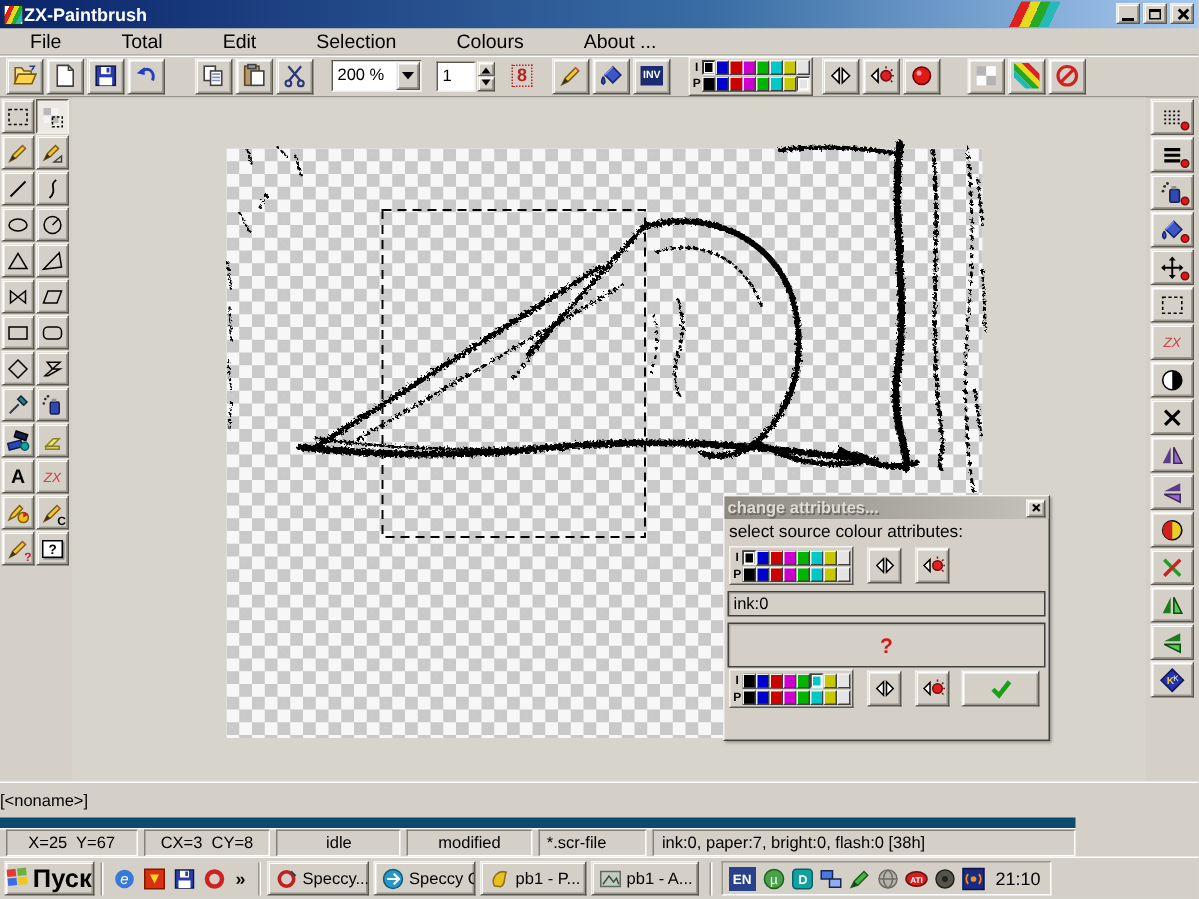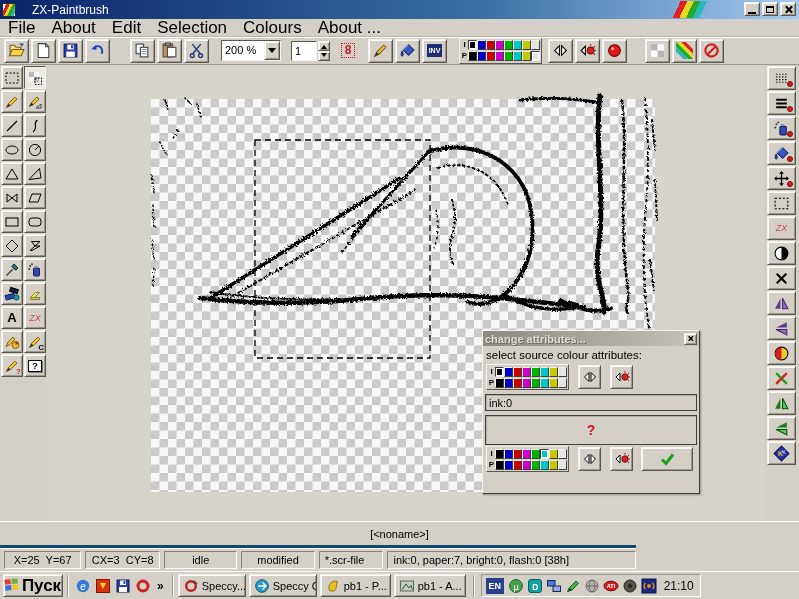--- a/index.html
+++ b/index.html
@@ -6,32 +6,32 @@
   html,body{width:799px;height:599px}
   body{position:relative;overflow:hidden;background:#d4d0c8;font-family:"Liberation Sans",sans-serif;font-size:11px;color:#000}
   .abs{position:absolute}
   
   .raised{border:1px solid;border-color:#f4f2ee #5a584f #5a584f #f4f2ee;background:#d4d0c8;box-shadow:inset 1px 1px 0 #fff, inset -1px -1px 0 #9a978f}
   .btn{display:flex;align-items:center;justify-content:center;cursor:default;position:relative}
   .btn.active{border-color:#5a584f #f4f2ee #f4f2ee #5a584f;box-shadow:none;background:#ece9e2}
   .whitefield{border:1px solid;border-color:#5a584f #f4f2ee #f4f2ee #5a584f;background:#fff}
   
   #titlebar{left:0;top:0;width:799px;height:19px;background:linear-gradient(90deg,#0a246a,#3a6ea5 60%,#a6caf0);display:flex;align-items:center;padding:0 2px}
-  #title-text{color:#fff;font-weight:normal;font-size:12px;margin-left:16px}
+  #title-text{color:#fff;font-weight:bold;font-size:12px;margin-left:0}
   .appicon{width:14px;height:14px;background:linear-gradient(115deg,#fff 0 18%,#e02020 18% 38%,#e8d820 38% 56%,#28a828 56% 74%,#28b8b8 74% 92%,#fff 92%);border:1px solid #2a2a2a}
   #tb-rainbow{position:absolute;right:92px;top:1px;width:36px;height:17px;background:linear-gradient(115deg,transparent 0 22%,#e02020 22% 37%,#e8d820 37% 52%,#28a828 52% 67%,#28b8b8 67% 82%,transparent 82%)}
   .winbtn{width:16px;height:14px;margin-left:2px}
   .glyph-min{width:8px;height:2px;background:#000;margin-top:7px}
   .glyph-rest{width:8px;height:7px;border:1px solid #000;border-top-width:2px;position:relative}
   .glyph-x{position:relative;width:9px;height:9px}
   .glyph-x::before,.glyph-x::after{content:"";position:absolute;left:4px;top:0;width:2px;height:9px;background:#000}
   .glyph-x::before{transform:rotate(45deg)}.glyph-x::after{transform:rotate(-45deg)}
   
   #menubar{left:0;top:19px;width:799px;height:18px;display:flex;align-items:center;border-bottom:1px solid #b8b5ad;background:#d4d0c8}
-  .menuitem{padding:2px 8px;font-size:17px}
+  .menuitem{padding:2px 20px;font-size:13px}
   
   #toolbar{left:0;top:37px;width:799px;height:28px;display:flex;align-items:center;background:#d4d0c8;border-bottom:1px solid #9a978f;box-shadow:inset 0 1px 0 #fff}
   .tgroup{display:flex;align-items:center;margin-left:4px}
   .t24{width:25px;height:24px;margin-right:2px}
   .t24 svg{width:17px;height:17px}
   #zoom-combo{width:60px;height:21px;margin-left:10px;display:flex}
   #zoom-value{flex:1;padding:3px 3px;font-size:11px;background:#fff}
   .dropbtn{width:16px;height:19px}
   .arr-d{width:0;height:0;border:4px solid transparent;border-top:5px solid #000;margin-top:4px}
   .arr-u,.arr-dn{width:0;height:0;border:3px solid transparent}
@@ -78,23 +78,23 @@
   .dlabel{font-size:11.5px;padding:3px 3px 2px}
   .dpalrow{display:flex;align-items:center;padding:1px 3px}
   .dbtn{width:23px;height:24px;margin-left:9px}
   .dbtn svg{width:16px;height:16px}
   #dest-ok{width:52px;height:24px;margin-left:8px}
   #dest-ok svg{width:18px;height:16px}
   .dfield{margin:3px 2px 0;height:17px;border:1px solid #404040;box-shadow:inset 1px 1px 0 #b0ada5;padding:2px 3px;font-size:11px}
   #query-box{margin:4px 2px 0;height:30px;border:1px solid #404040;box-shadow:inset 1px 1px 0 #b0ada5;display:flex;align-items:center;justify-content:center}
   #query-box span{color:#d01818;font-weight:bold;font-size:14px}
   
-  #tabstrip{left:0;top:521px;width:799px;height:24px;display:flex;align-items:center;justify-content:center;border-top:1px solid #fff}
+  #tabstrip{left:0;top:521px;width:799px;height:24px;display:flex;align-items:center;border-top:1px solid #fff}
   #tab-label{font-size:11px}
-  #statusbar{left:0;top:545px;width:636px;height:26px;display:flex;align-items:center;border-top:3px solid #0c4a6e;box-shadow:inset 0 1px 0 #fff}
+  #statusbar{left:0;top:545px;width:717px;height:26px;display:flex;align-items:center;border-top:7px solid #0c4a6e;box-shadow:inset 0 1px 0 #fff}
   .spanel{height:18px;margin-left:4px;border:1px solid;border-color:#85827a #fff #fff #85827a;display:flex;align-items:center;justify-content:center;white-space:pre;font-size:11px}
   .spanel:nth-child(1){width:97px}
   .spanel:nth-child(2){width:94px}
   .spanel:nth-child(3){width:92px}
   .spanel:nth-child(4){width:92px}
   .spanel:nth-child(5){width:80px;justify-content:flex-start;padding-left:5px}
   .spanel:nth-child(6){width:312px;justify-content:flex-start;padding-left:5px}
   
   #taskbar{left:0;top:571px;width:799px;height:28px;background:#d4d0c8;border-top:1px solid #fff;display:flex;align-items:center}
   #start-button{margin-left:3px;width:60px;height:23px;display:flex;align-items:center;justify-content:center;gap:3px}
@@ -131,21 +131,21 @@
         <div class="glyph-rest"></div>
       </div>
     <div class="winbtn raised btn">
         <div class="glyph-x"></div>
       </div>
   </div>
 </div>
 
 <div id="menubar" class="abs">
     <span class="menuitem">File</span>
-    <span class="menuitem">About</span>
+    <span class="menuitem">Total</span>
     <span class="menuitem">Edit</span>
     <span class="menuitem">Selection</span>
     <span class="menuitem">Colours</span>
     <span class="menuitem">About ...</span>
   </div>
 
 <div id="toolbar" class="abs">
   <div class="tgroup">
       <div class="t24 raised btn">
         <svg viewBox="0 0 16 16" xmlns="http://www.w3.org/2000/svg">

